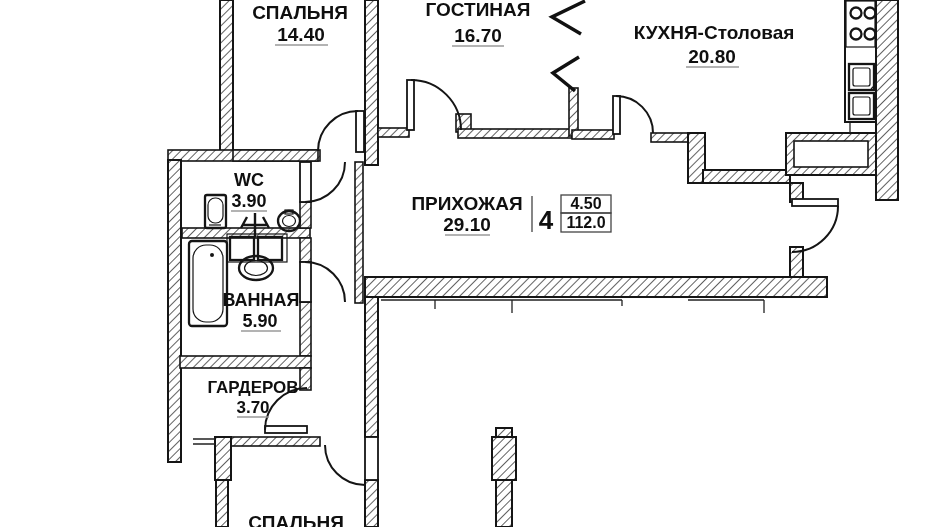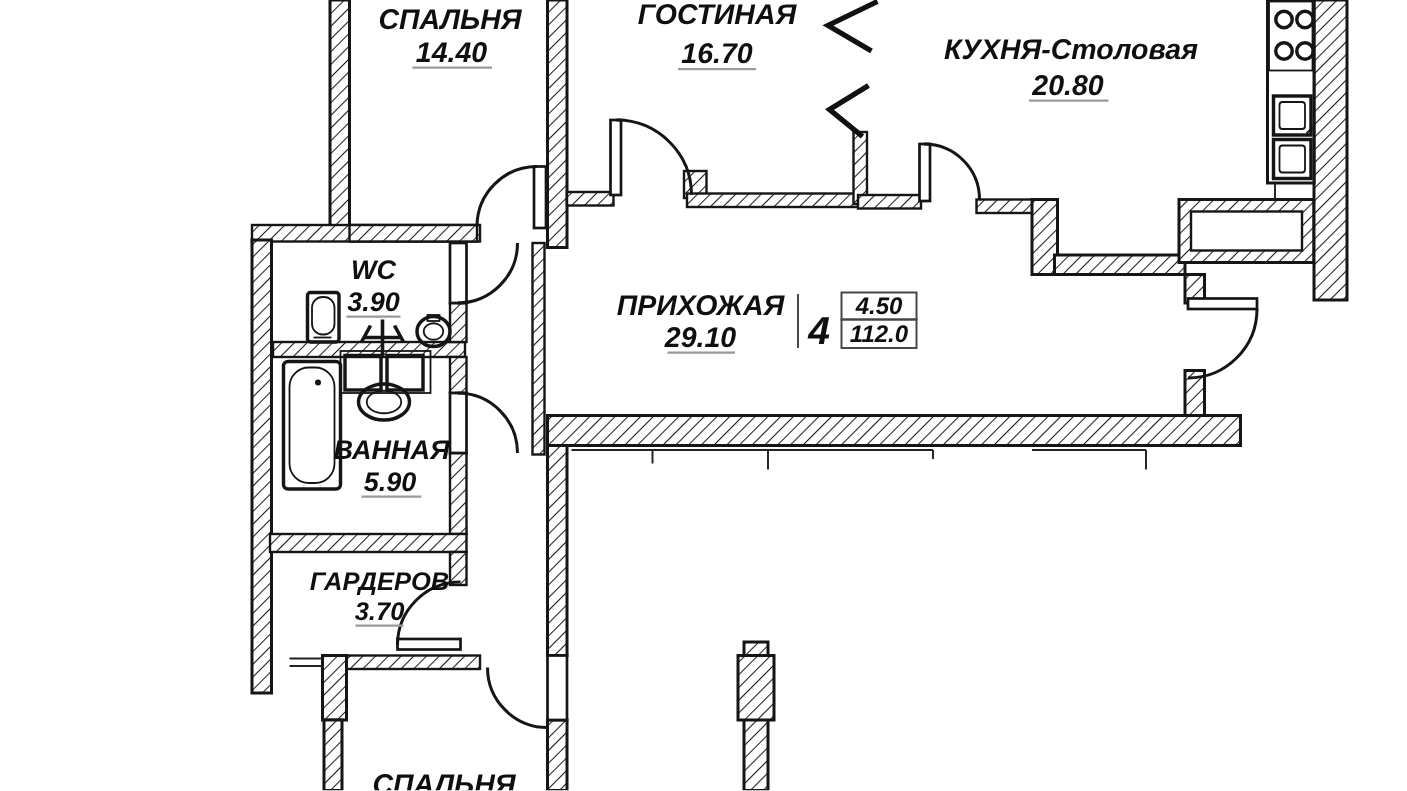--- a/index.html
+++ b/index.html
@@ -1,16 +1,16 @@
 <!DOCTYPE html>
 <html><head>
 <meta charset="utf-8">
 <style>
   html,body{margin:0;padding:0;background:#ffffff;}
-  .canvas{width:938px;height:527px;position:relative;overflow:hidden;background:#fff;font-style:italic;}
+  .canvas{width:938px;height:527px;position:relative;overflow:hidden;background:#fff;}
   svg{display:block;}
   .w{fill:url(#h);stroke:#151515;stroke-width:2;}
   .wt{fill:url(#h);stroke:#151515;stroke-width:1.6;}
   .leaf{fill:#ffffff;stroke:#151515;stroke-width:1.8;}
   .arc{fill:none;stroke:#151515;stroke-width:2;}
   .zz{fill:none;stroke:#111;stroke-width:3.5;stroke-linejoin:miter;}
   .thin{fill:none;stroke:#222;stroke-width:1.3;}
   .fix{fill:#ffffff;stroke:#151515;stroke-width:2;}
   .fixthin{fill:none;stroke:#151515;stroke-width:1.2;}
   .fixbold{fill:none;stroke:#151515;stroke-width:2.3;}

